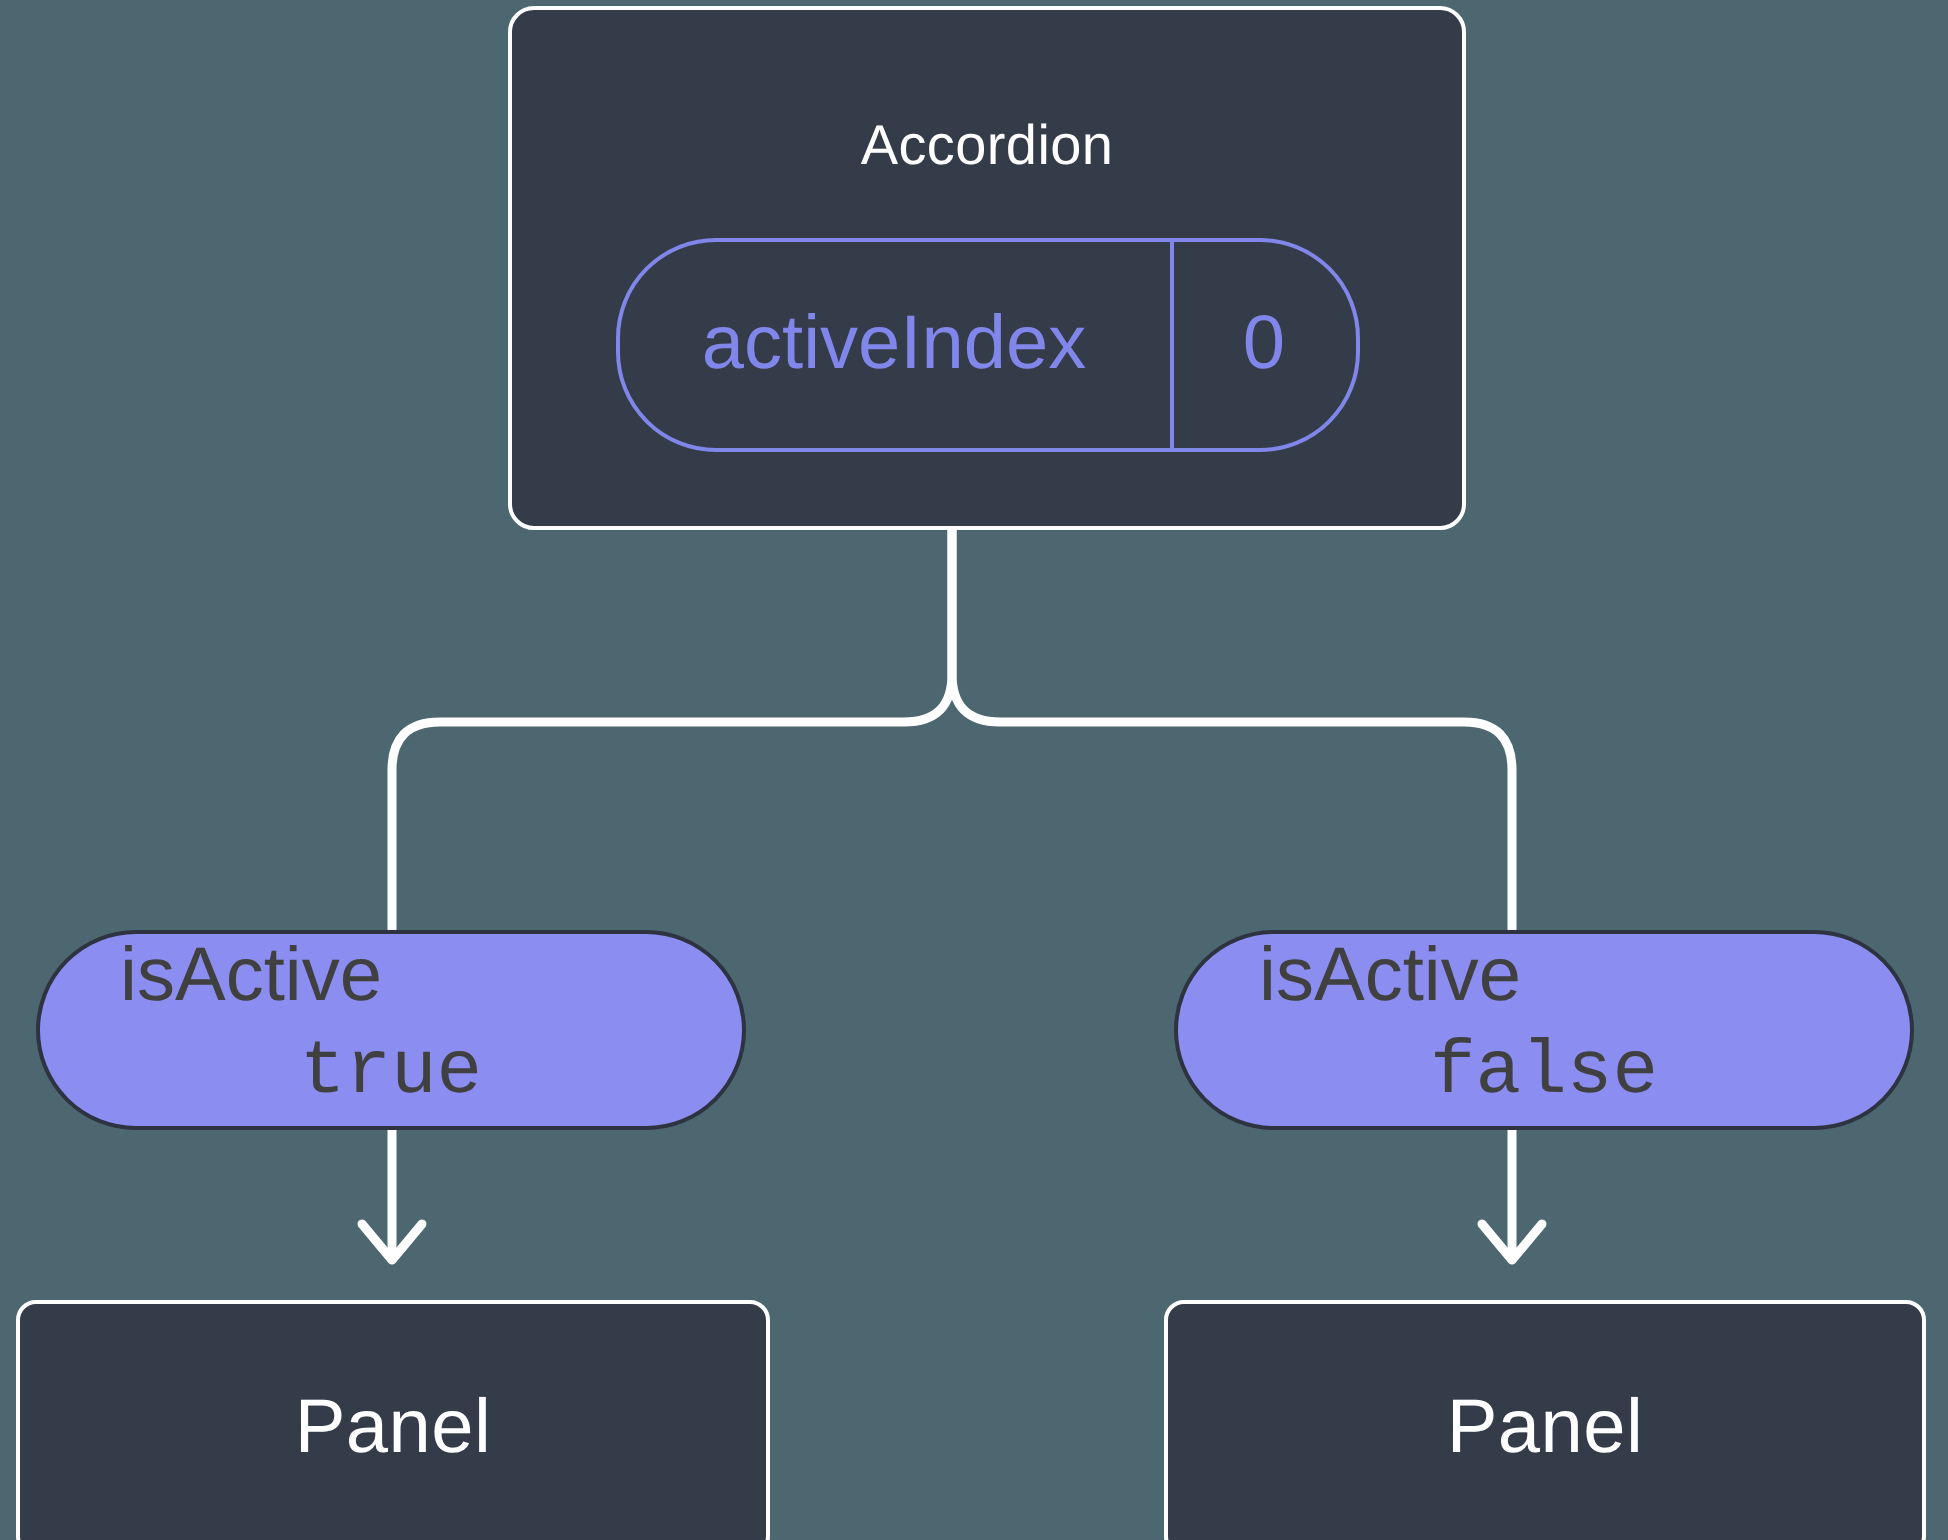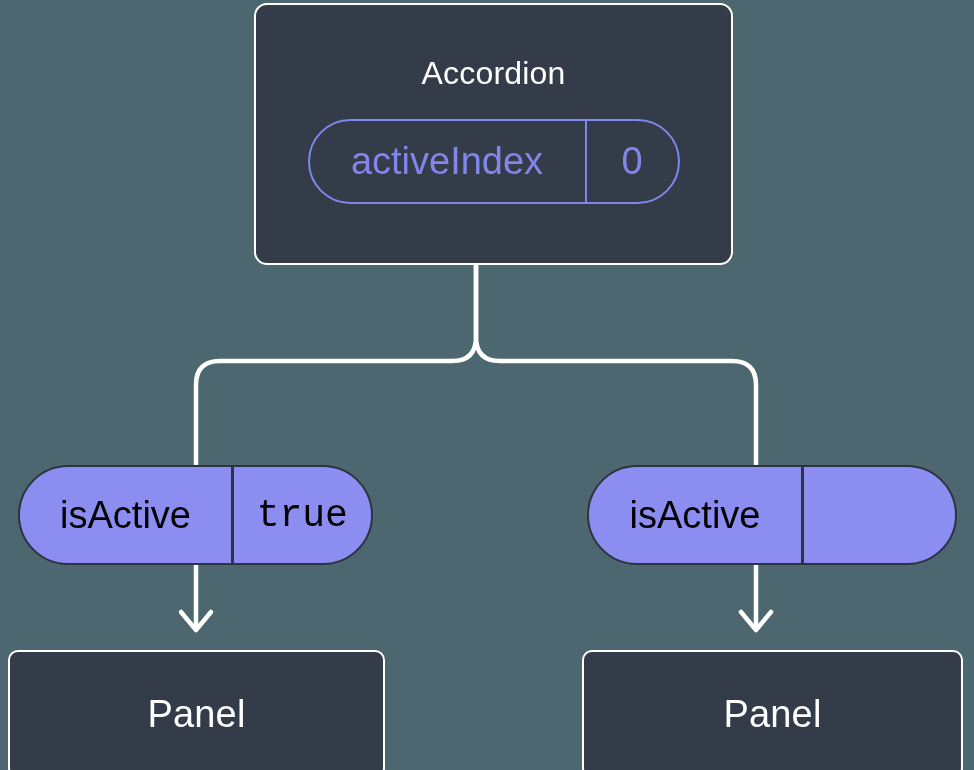--- a/index.html
+++ b/index.html
@@ -41,32 +41,32 @@
     left: 254px;
     top: 3px;
     width: 479px;
     height: 262px;
     border-radius: 13px;
     display: flex;
     flex-direction: column;
     align-items: center;
   }
   .node-title {
-    font-size: 32px;
+    font-size: 28px;
     font-weight: 500;
     line-height: 48px;
     letter-spacing: 0.2px;
   }
   .root-node .node-title {
     margin-top: 44px;
   }
   .state-pill {
     margin-top: 22px;
     width: 372px;
-    height: 85px;
+    height: 107px;
     box-sizing: border-box;
     border: 2px solid #8187ea;
     border-radius: 50px;
     display: flex;
     align-items: stretch;
     color: #8187ea;
     font-size: 38px;
   }
   .state-pill .pill-section {
     display: flex;
@@ -81,24 +81,25 @@
   }
   .prop-pill {
     position: absolute;
     z-index: 1;
     background: #8b8ef0;
     border: 2.5px solid #2d3340;
     box-sizing: border-box;
     border-radius: 50px;
     display: flex;
     align-items: stretch;
-    color: #000000;
+    color: #404040;
     font-size: 38px;
     top: 465px;
     height: 100px;
+    flex-direction: column;
   }
   .prop-pill .pill-section {
     display: flex;
     align-items: center;
     justify-content: center;
   }
   .prop-pill .pill-divider {
     width: 2.5px;
     background: #2d3340;
   }
@@ -142,20 +143,21 @@
 
   <div class="prop-pill prop-pill-left">
     <div class="pill-section pill-name">isActive</div>
     <div class="pill-divider"></div>
     <div class="pill-section pill-value">true</div>
   </div>
 
   <div class="prop-pill prop-pill-right">
     <div class="pill-section pill-name">isActive</div>
     <div class="pill-divider"></div>
+    <div class="pill-section pill-value">false</div>
   </div>
 
   <div class="node panel-node panel-node-left">
     <div class="node-title">Panel</div>
   </div>
 
   <div class="node panel-node panel-node-right">
     <div class="node-title">Panel</div>
   </div>
 

